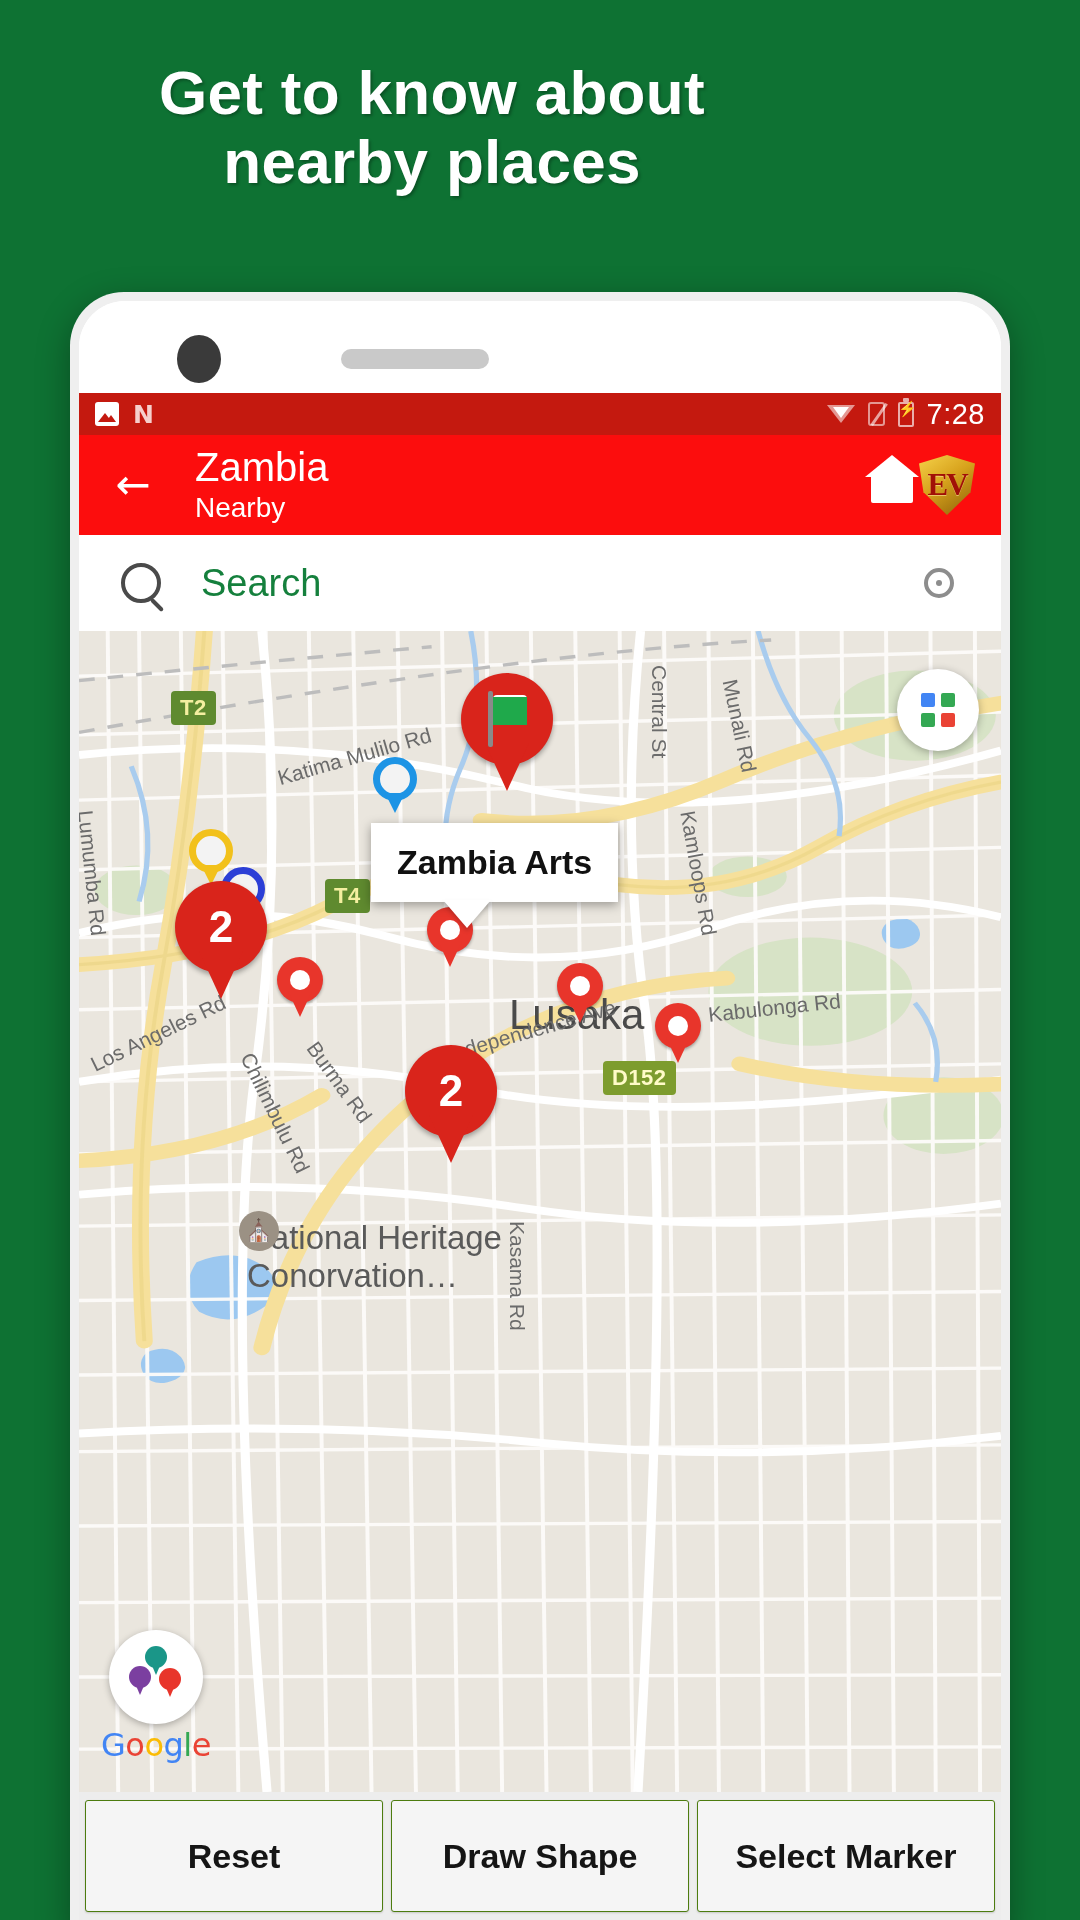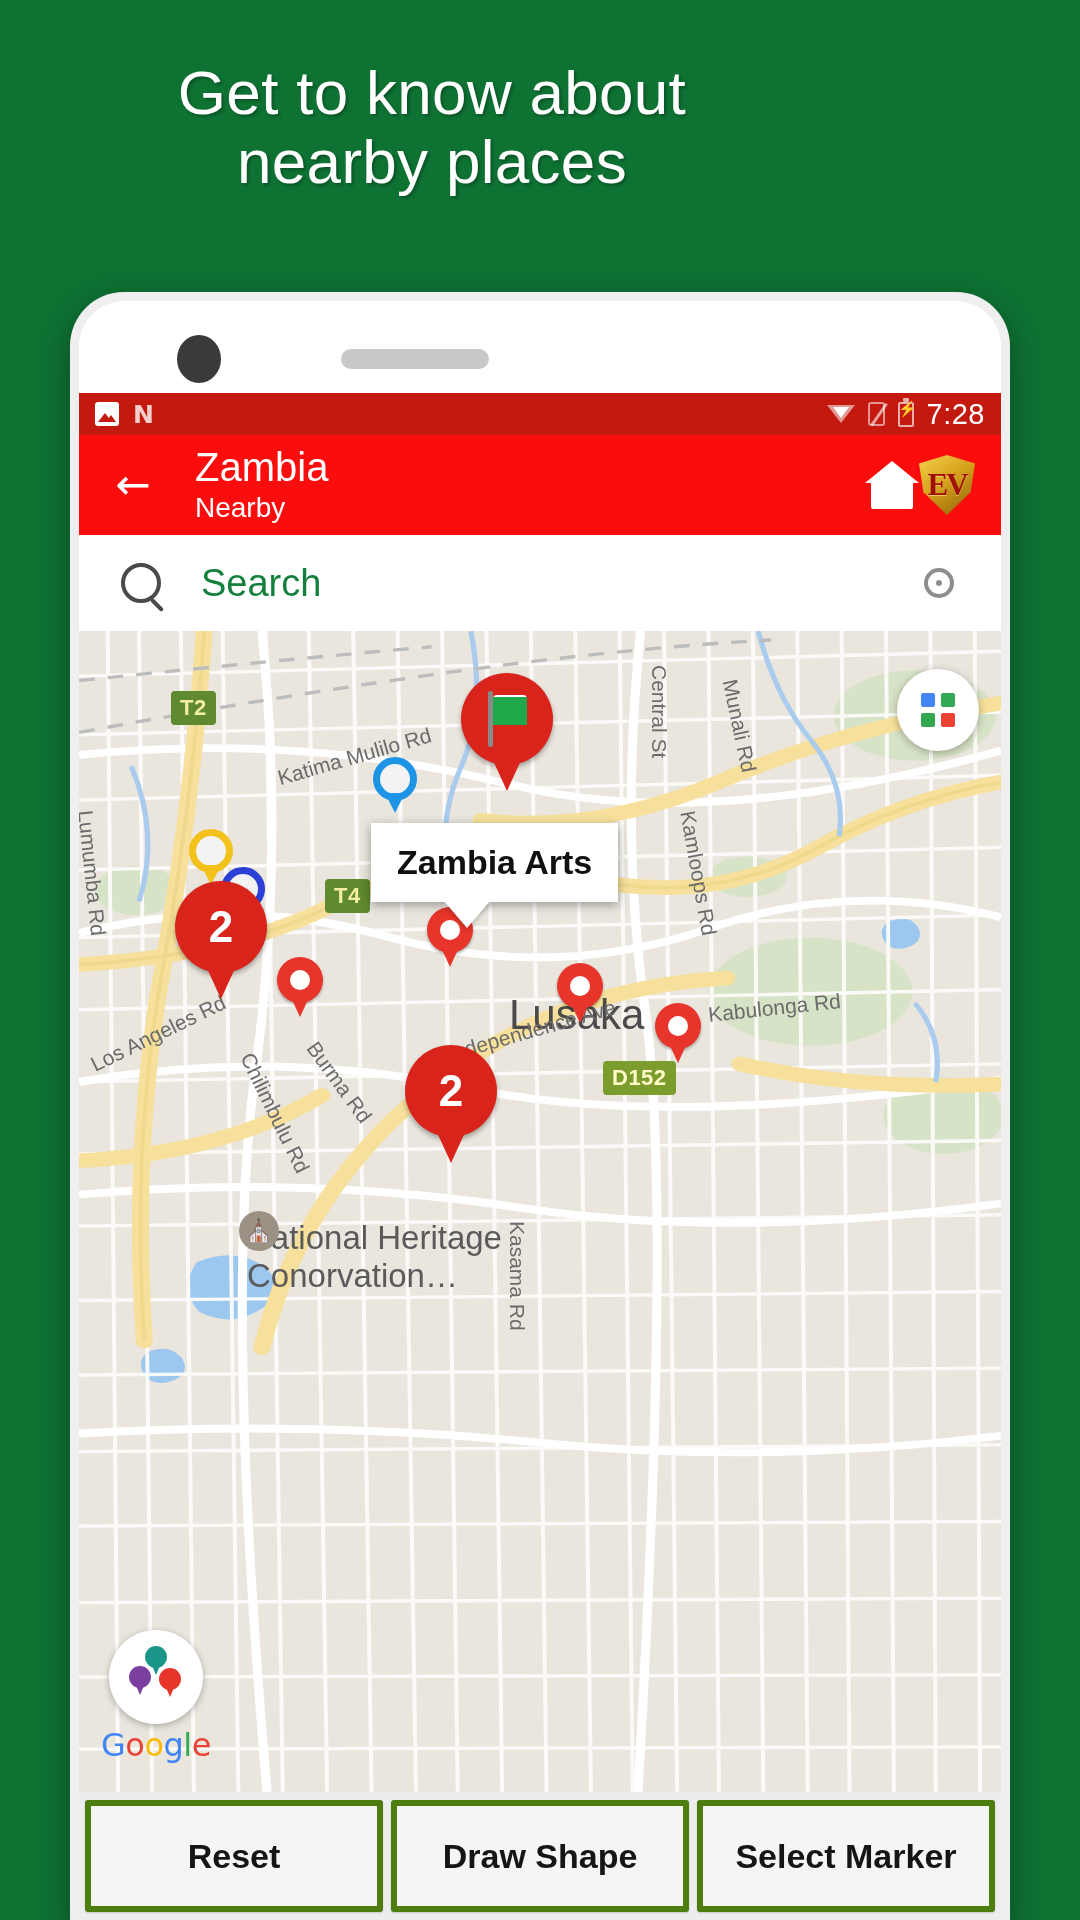--- a/index.html
+++ b/index.html
@@ -7,21 +7,21 @@
   body {
     background:#0E7233;
     font-family:"Liberation Sans", sans-serif;
     position:relative;
   }
 
   
   .promo{
     position:absolute; top:58px; left:0; width:864px;
     text-align:center; color:#ffffff;
-    font-size:62px; line-height:1.12; font-weight:400;
+    font-size:62px; line-height:1.12; font-weight:700;
     letter-spacing:0.3px;
     text-shadow:2px 2px 3px rgba(0,0,0,.28);
     padding:0 110px;
   }
 
   
   .phone{
     position:absolute; left:70px; top:292px;
     width:940px; height:1640px;
     background:#efefef;
@@ -111,21 +111,21 @@
     display:flex; align-items:center; padding:0 26px;
     color:#fff; position:relative;
   }
   .back-arrow{
     width:56px;height:56px;display:flex;align-items:center;justify-content:center;
     font-size:42px; line-height:1; font-family:"DejaVu Sans", sans-serif;
   }
   .titlebox{ margin-left:34px; }
   .title-main{ font-size:40px; font-weight:400; line-height:1.05; }
   .title-sub{ font-size:28px; font-weight:400; margin-top:4px; }
-  .appbar-actions{ margin-left:auto; display:flex; align-items:center; }
+  .appbar-actions{ margin-left:auto; display:flex; align-items:flex-start; }
   .ico-home{ width:54px;height:48px;position:relative; }
   .ico-home::before{
     content:"";position:absolute;left:6px;top:17px;width:42px;height:31px;background:#fff;
     border-radius:2px;
   }
   .ico-home::after{
     content:"";position:absolute;left:0;top:0;width:0;height:0;
     border-left:27px solid transparent;border-right:27px solid transparent;
     border-bottom:22px solid #fff;
   }
@@ -300,21 +300,21 @@
     font-family:"DejaVu Sans", sans-serif; }
 
   
   .btnbar{
     position:absolute; left:0; bottom:0; width:100%; height:140px;
     background:#EDEDED; display:flex; align-items:flex-start;
     padding:8px 6px 0 6px; gap:8px;
   }
   .btn{
     flex:1; height:112px; background:#F5F5F5;
-    border:6px solid #4d7c0f; border-radius:3px;
+    border:1px solid #4d7c0f; border-radius:3px;
     box-shadow:0 1px 2px rgba(0,0,0,.16);
     display:flex; align-items:center; justify-content:center;
     font-size:34px; font-weight:700; color:#151515;
   }
 </style>
 </head>
 <body>
 
 <div class="promo">Get to know about nearby places</div>
 

